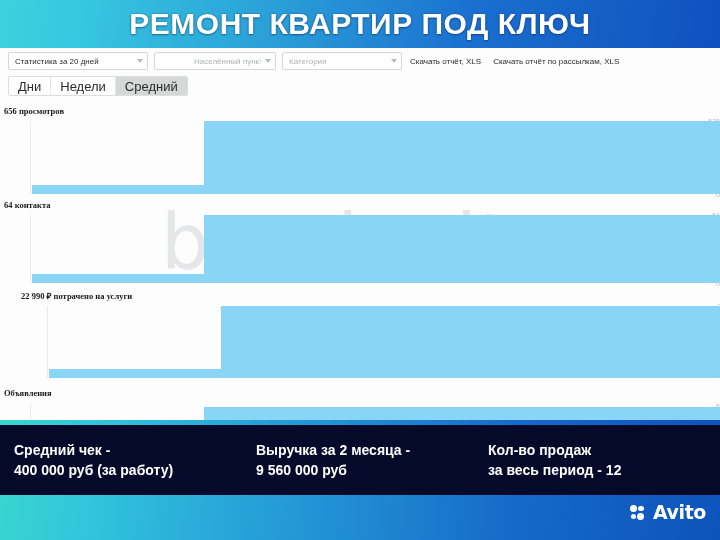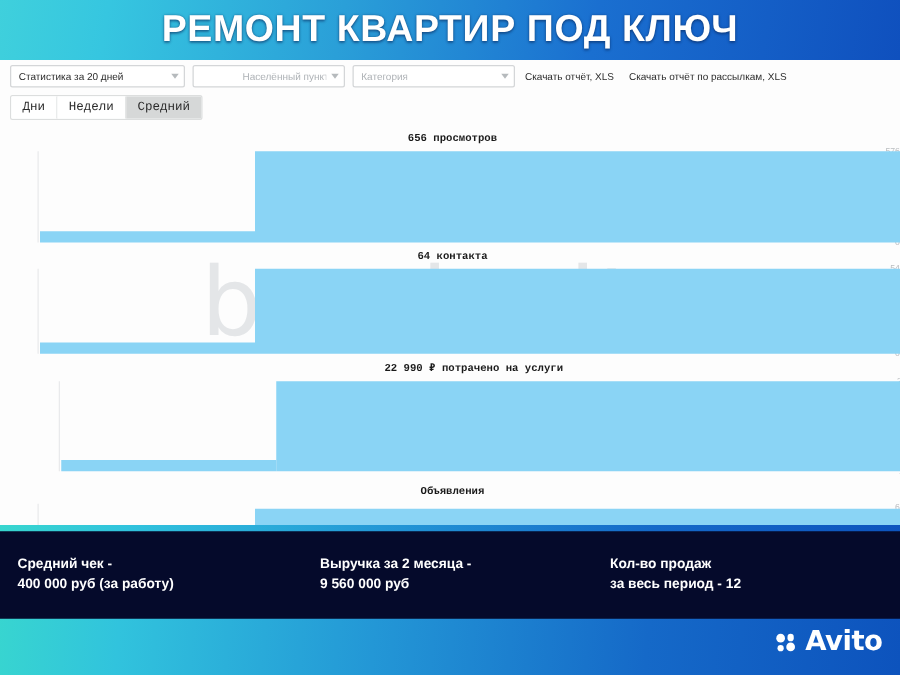--- a/index.html
+++ b/index.html
@@ -42,55 +42,54 @@
     position:absolute;left:8px;top:3px;right:0;height:20px;
     display:flex;align-items:center;gap:6px;z-index:8;
   }
   .select{
     height:18px;border:1px solid #d4d6d8;background:#fff;border-radius:2px;
     display:flex;align-items:center;justify-content:space-between;
     padding:0 4px 0 6px;box-sizing:border-box;
   }
   .select.w1{width:140px;}
   .select.w2{width:122px;padding-left:39px;}
-  .select.w3{width:130px;}
+  .select.w3{width:120px;}
   .select-label{
     font-size:8px;color:#2b2b2b;white-space:nowrap;overflow:hidden;
   }
   .select.ph .select-label{color:#aeb2b6;}
   .caret{
     width:0;height:0;border-left:3px solid transparent;border-right:3px solid transparent;
     border-top:4px solid #b6babd;margin-left:4px;flex:0 0 auto;
   }
   .dl-link{
     font-size:8px;color:#2b2b2b;white-space:nowrap;margin-left:2px;
   }
   .dl-link + .dl-link{margin-left:6px;}
 
   
   .period{
     position:absolute;left:8px;top:28px;height:18px;
     display:flex;border:1px solid #dcdede;border-radius:2px;overflow:hidden;
     background:#fff;z-index:8;
   }
   .period-btn{
-    font-size:10px;color:#2b2b2b;padding:0 9px;
+    font-size:13px;color:#2b2b2b;padding:0 9px;
     display:flex;align-items:center;background:#fff;
     border-right:1px solid #e4e6e6;
-    font-family:Liberation Mono, monospace;
   }
   .period-btn:last-child{border-right:none;}
   .period-btn.active{background:#d6d8d8;}
 
   
   .chart-block{position:absolute;left:0;width:720px;z-index:6;}
   .chart-title{
-    font-family:Liberation Mono, monospace;
+    font-family:Liberation Serif, serif;
     font-weight:bold;font-size:8.5px;color:#1a1a1a;
-    margin-left:4px;white-space:nowrap;text-align:center;
+    margin-left:4px;white-space:nowrap;
   }
   .plot{position:relative;width:720px;}
   .axis-line{
     position:absolute;left:30px;top:0;bottom:0;width:1px;background:#e9eaec;
   }
   .tick{
     position:absolute;right:0;width:28px;text-align:right;
     font-size:7px;color:#b9bcbf;font-family:"Liberation Sans",sans-serif;
     white-space:nowrap;
   }
@@ -107,40 +106,40 @@
   }
   .dark-panel{
     position:absolute;left:0;top:425px;width:720px;height:70px;
     background:#050a2b;
   }
   .stats{
     position:absolute;left:0;top:425px;width:720px;height:70px;
     display:flex;align-items:center;
   }
   .stat{
-    color:#ffffff;font-weight:bold;font-size:11px;line-height:1.45;
+    color:#ffffff;font-weight:bold;font-size:14px;line-height:1.45;
     white-space:nowrap;
   }
   .stat.s1{margin-left:14px;width:242px;}
   .stat.s2{width:232px;}
   .stat.s3{width:auto;}
 
   
   .avito{
     position:absolute;right:14px;top:503px;
     display:flex;align-items:center;gap:4px;
   }
   .avito-mark{position:relative;width:19px;height:15px;}
   .avito-mark i{position:absolute;border-radius:50%;background:#ffffff;display:block;}
   .d1{width:7px;height:7px;left:0;top:0;}
   .d2{width:5.5px;height:5.5px;left:8.5px;top:0.5px;}
   .d3{width:5px;height:5px;left:1px;top:9px;}
   .d4{width:7px;height:7px;left:7.5px;top:7.5px;}
   .avito-word{
-    color:#ffffff;font-weight:bold;font-size:22px;letter-spacing:-.4px;
+    color:#ffffff;font-weight:bold;font-size:19px;letter-spacing:-.4px;
     font-family:"DejaVu Sans", sans-serif;line-height:1;
   }
 </style>
 </head>
 <body>
 
 <div id="app">
 
   <div class="top-banner">
     <div class="top-banner-title">РЕМОНТ КВАРТИР ПОД КЛЮЧ</div>

